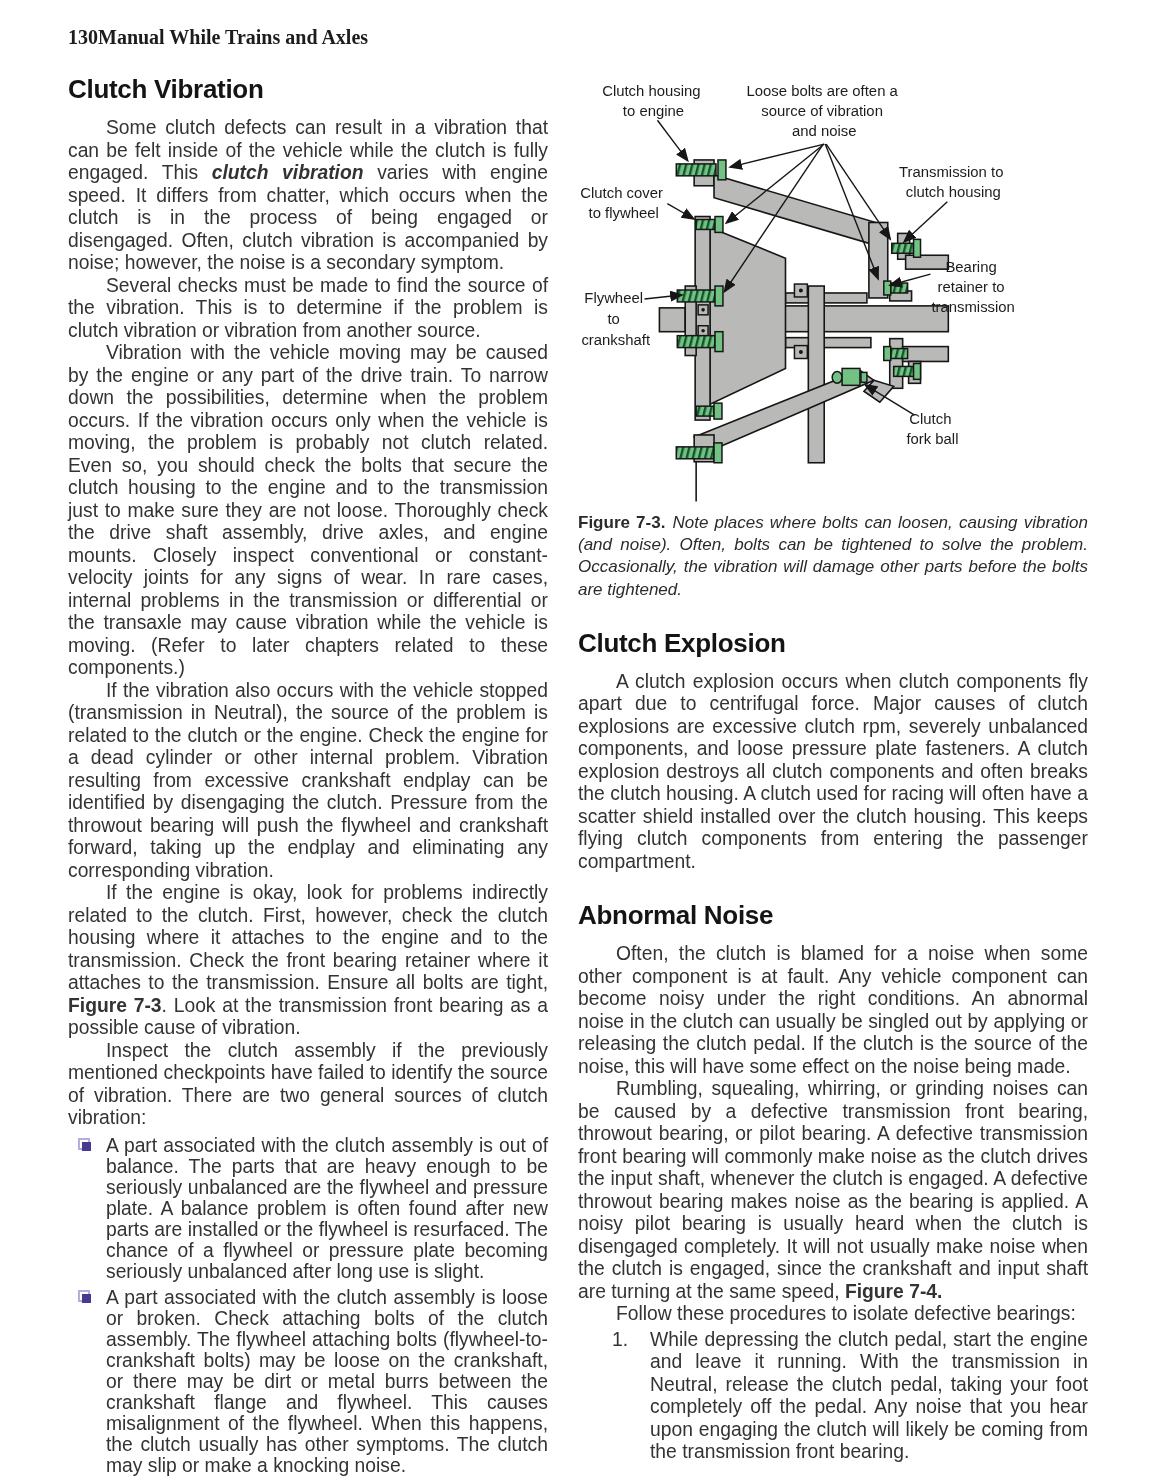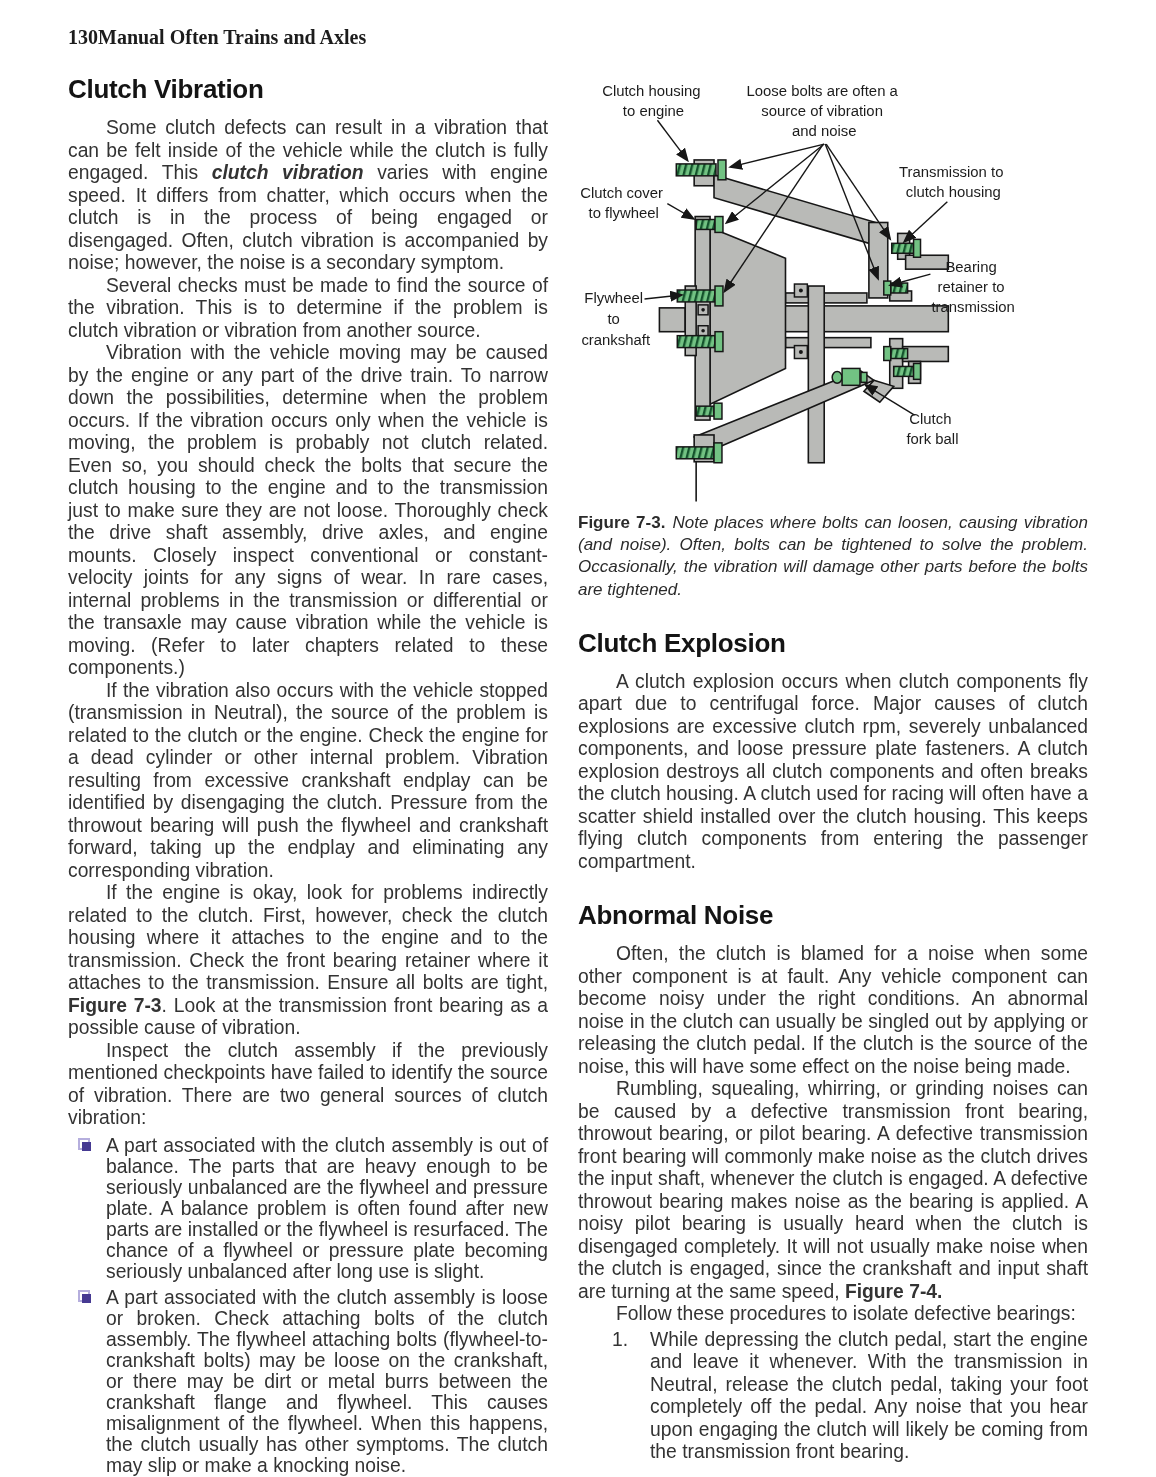--- a/index.html
+++ b/index.html
@@ -35,21 +35,21 @@
   .bi{font-weight:bold;font-style:italic;}
   svg text{font-family:"Liberation Sans",sans-serif;fill:#1c1c1c;}
 </style>
 </head>
 <body>
 
 <div class="page">
 
   <div class="runhead">
     <span>130</span>
-    <span>Manual Often Trains and Axles</span>
+    <span>Manual While Trains and Axles</span>
   </div>
 
   <div class="col-left">
     <h2 class="sec">Clutch Vibration</h2>
     <div>
         <p class="body-p"><span>Some clutch defects can result in a vibration that can be felt inside of the vehicle while the clutch is fully engaged. This </span><span class="bi">clutch vibration</span><span> varies with engine speed. It differs from chatter, which occurs when the clutch is in the process of being engaged or disengaged. Often, clutch vibration is accompanied by noise; however, the noise is a secondary symptom.</span></p>
         <p class="body-p"><span>Several checks must be made to find the source of the vibration. This is to determine if the problem is clutch vibration or vibration from another source.</span></p>
         <p class="body-p"><span>Vibration with the vehicle moving may be caused by the engine or any part of the drive train. To narrow down the possibilities, determine when the problem occurs. If the vibration occurs only when the vehicle is moving, the problem is probably not clutch related. Even so, you should check the bolts that secure the clutch housing to the engine and to the transmission just to make sure they are not loose. Thoroughly check the drive shaft assembly, drive axles, and engine mounts. Closely inspect conventional or constant-velocity joints for any signs of wear. In rare cases, internal problems in the transmission or differential or the transaxle may cause vibration while the vehicle is moving. (Refer to later chapters related to these components.)</span></p>
         <p class="body-p"><span>If the vibration also occurs with the vehicle stopped (transmission in Neutral), the source of the problem is related to the clutch or the engine. Check the engine for a dead cylinder or other internal problem. Vibration resulting from excessive crankshaft endplay can be identified by disengaging the clutch. Pressure from the throwout bearing will push the flywheel and crankshaft forward, taking up the endplay and eliminating any corresponding vibration.</span></p>
         <p class="body-p"><span>If the engine is okay, look for problems indirectly related to the clutch. First, however, check the clutch housing where it attaches to the engine and to the transmission. Check the front bearing retainer where it attaches to the transmission. Ensure all bolts are tight, </span><span class="b">Figure 7-3</span><span>. Look at the transmission front bearing as a possible cause of vibration.</span></p>
@@ -224,18 +224,18 @@
 
       <h2 class="sec gap">Abnormal Noise</h2>
       <div>
           <p class="body-p"><span>Often, the clutch is blamed for a noise when some other component is at fault. Any vehicle component can become noisy under the right conditions. An abnormal noise in the clutch can usually be singled out by applying or releasing the clutch pedal. If the clutch is the source of the noise, this will have some effect on the noise being made.</span></p>
           <p class="body-p"><span>Rumbling, squealing, whirring, or grinding noises can be caused by a defective transmission front bearing, throwout bearing, or pilot bearing. A defective transmission front bearing will commonly make noise as the clutch drives the input shaft, whenever the clutch is engaged. A defective throwout bearing makes noise as the bearing is applied. A noisy pilot bearing is usually heard when the clutch is disengaged completely. It will not usually make noise when the clutch is engaged, since the crankshaft and input shaft are turning at the same speed, </span><span class="b">Figure 7-4.</span></p>
           <p class="body-p"><span>Follow these procedures to isolate defective bearings:</span></p>
         </div>
 
       <div class="num-item">
         <span class="num">1.</span>
-        <span><span>While depressing the clutch pedal, start the engine and leave it whenever. With the transmission in Neutral, release the clutch pedal, taking your foot completely off the pedal. Any noise that you hear upon engaging the clutch will likely be coming from the transmission front bearing.</span></span>
+        <span><span>While depressing the clutch pedal, start the engine and leave it running. With the transmission in Neutral, release the clutch pedal, taking your foot completely off the pedal. Any noise that you hear upon engaging the clutch will likely be coming from the transmission front bearing.</span></span>
       </div>
     </div>
   </div>
 
 </div>
 
 </body></html>

